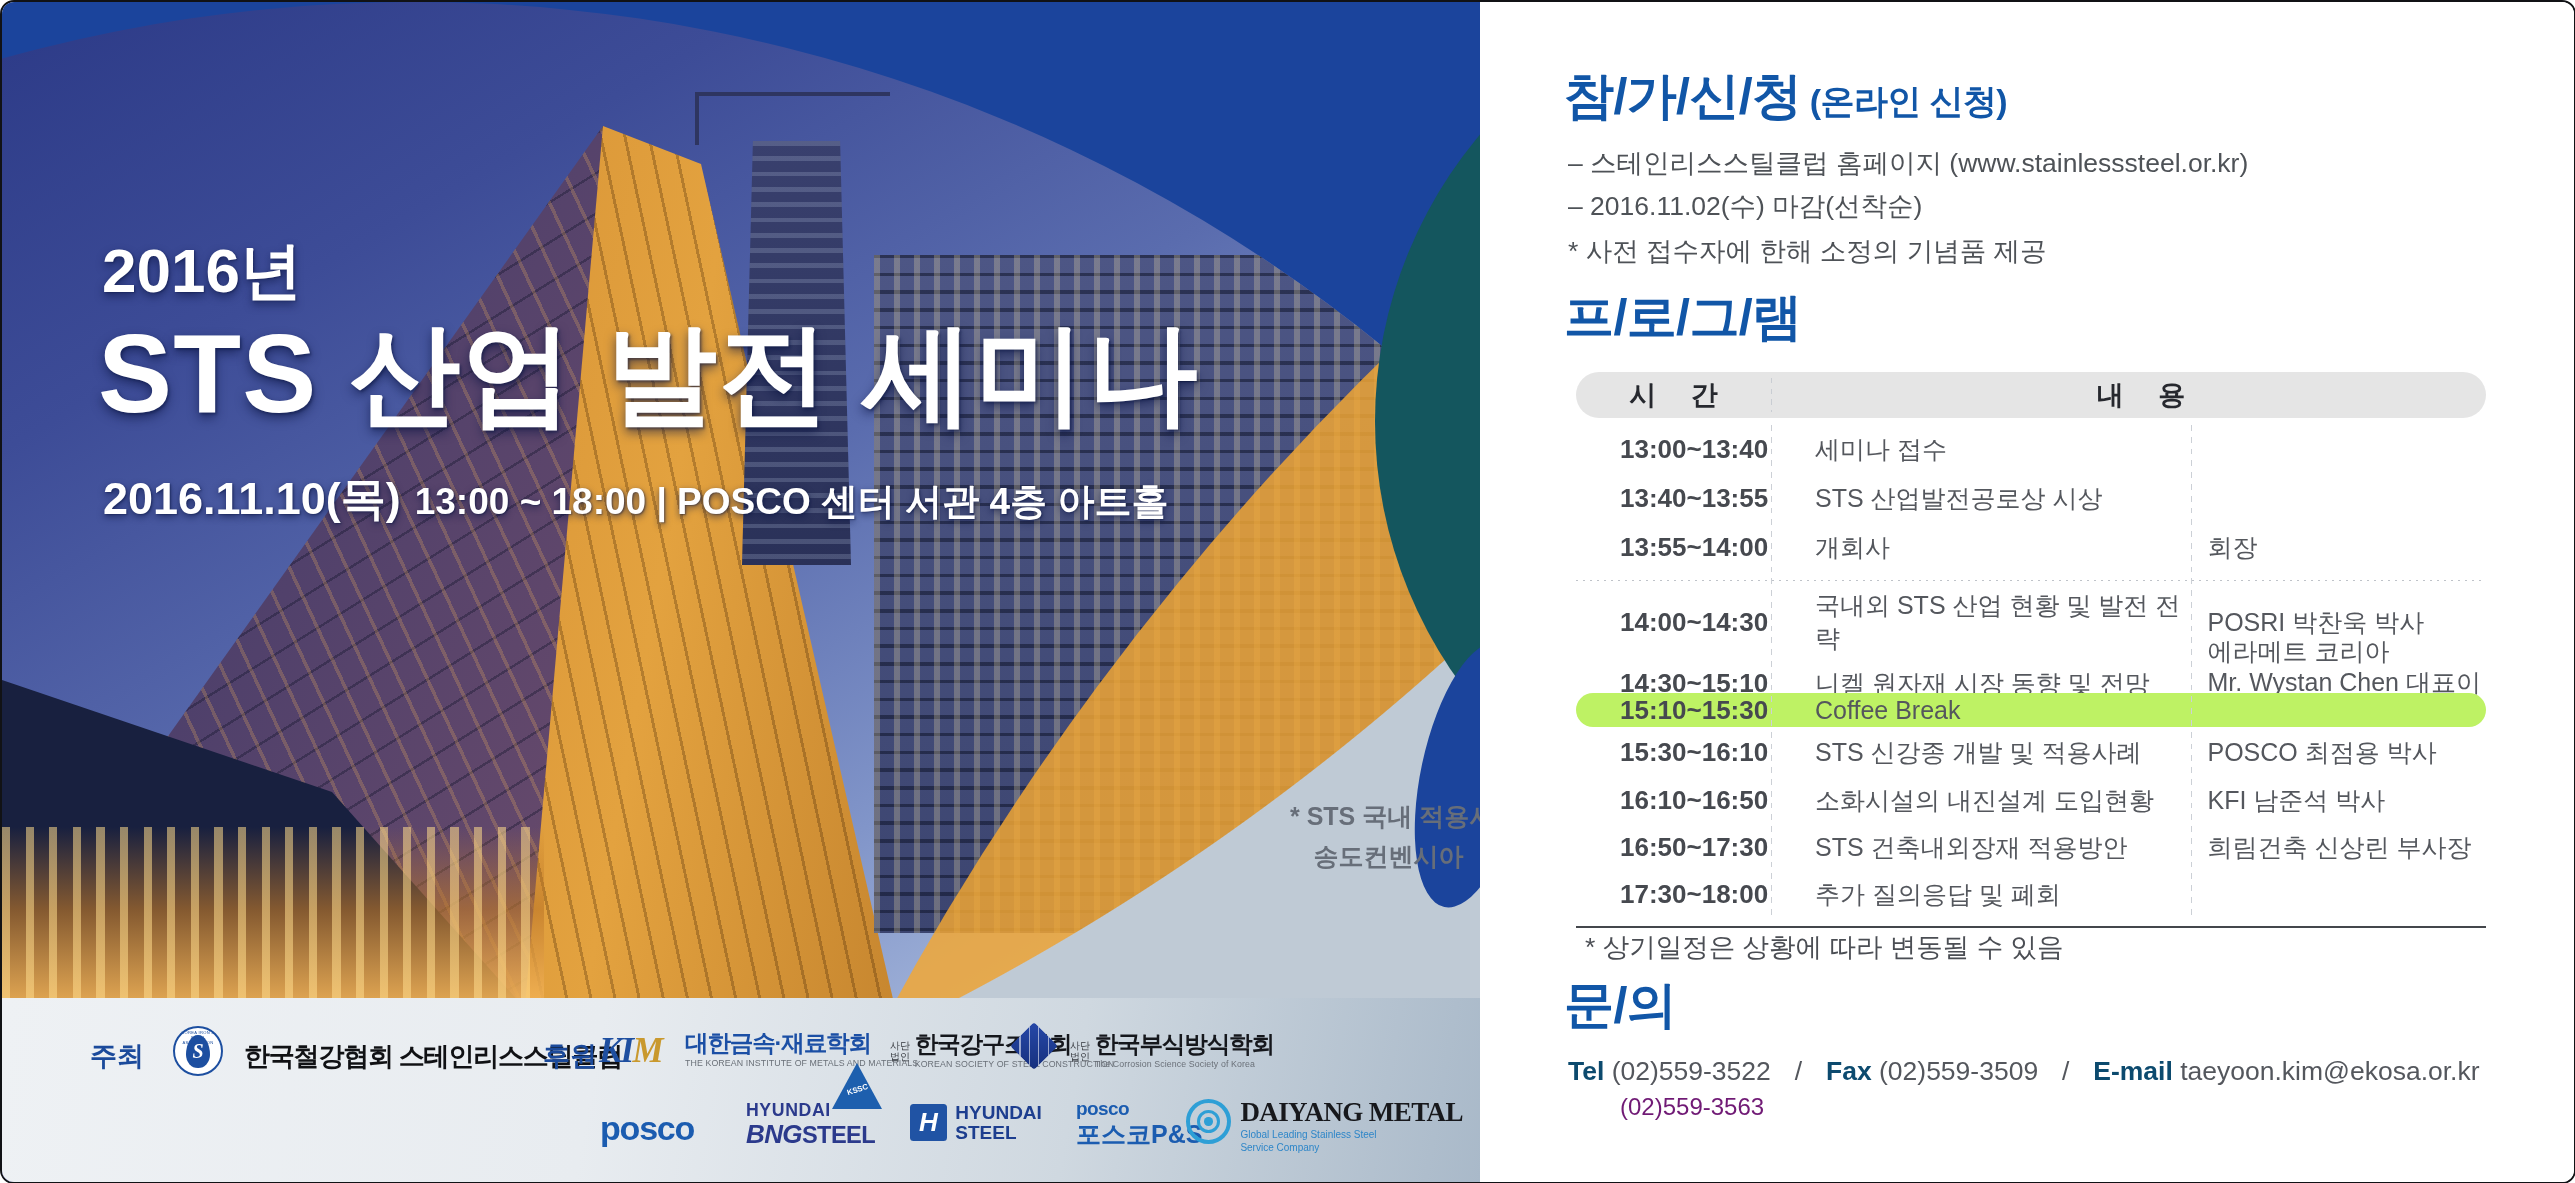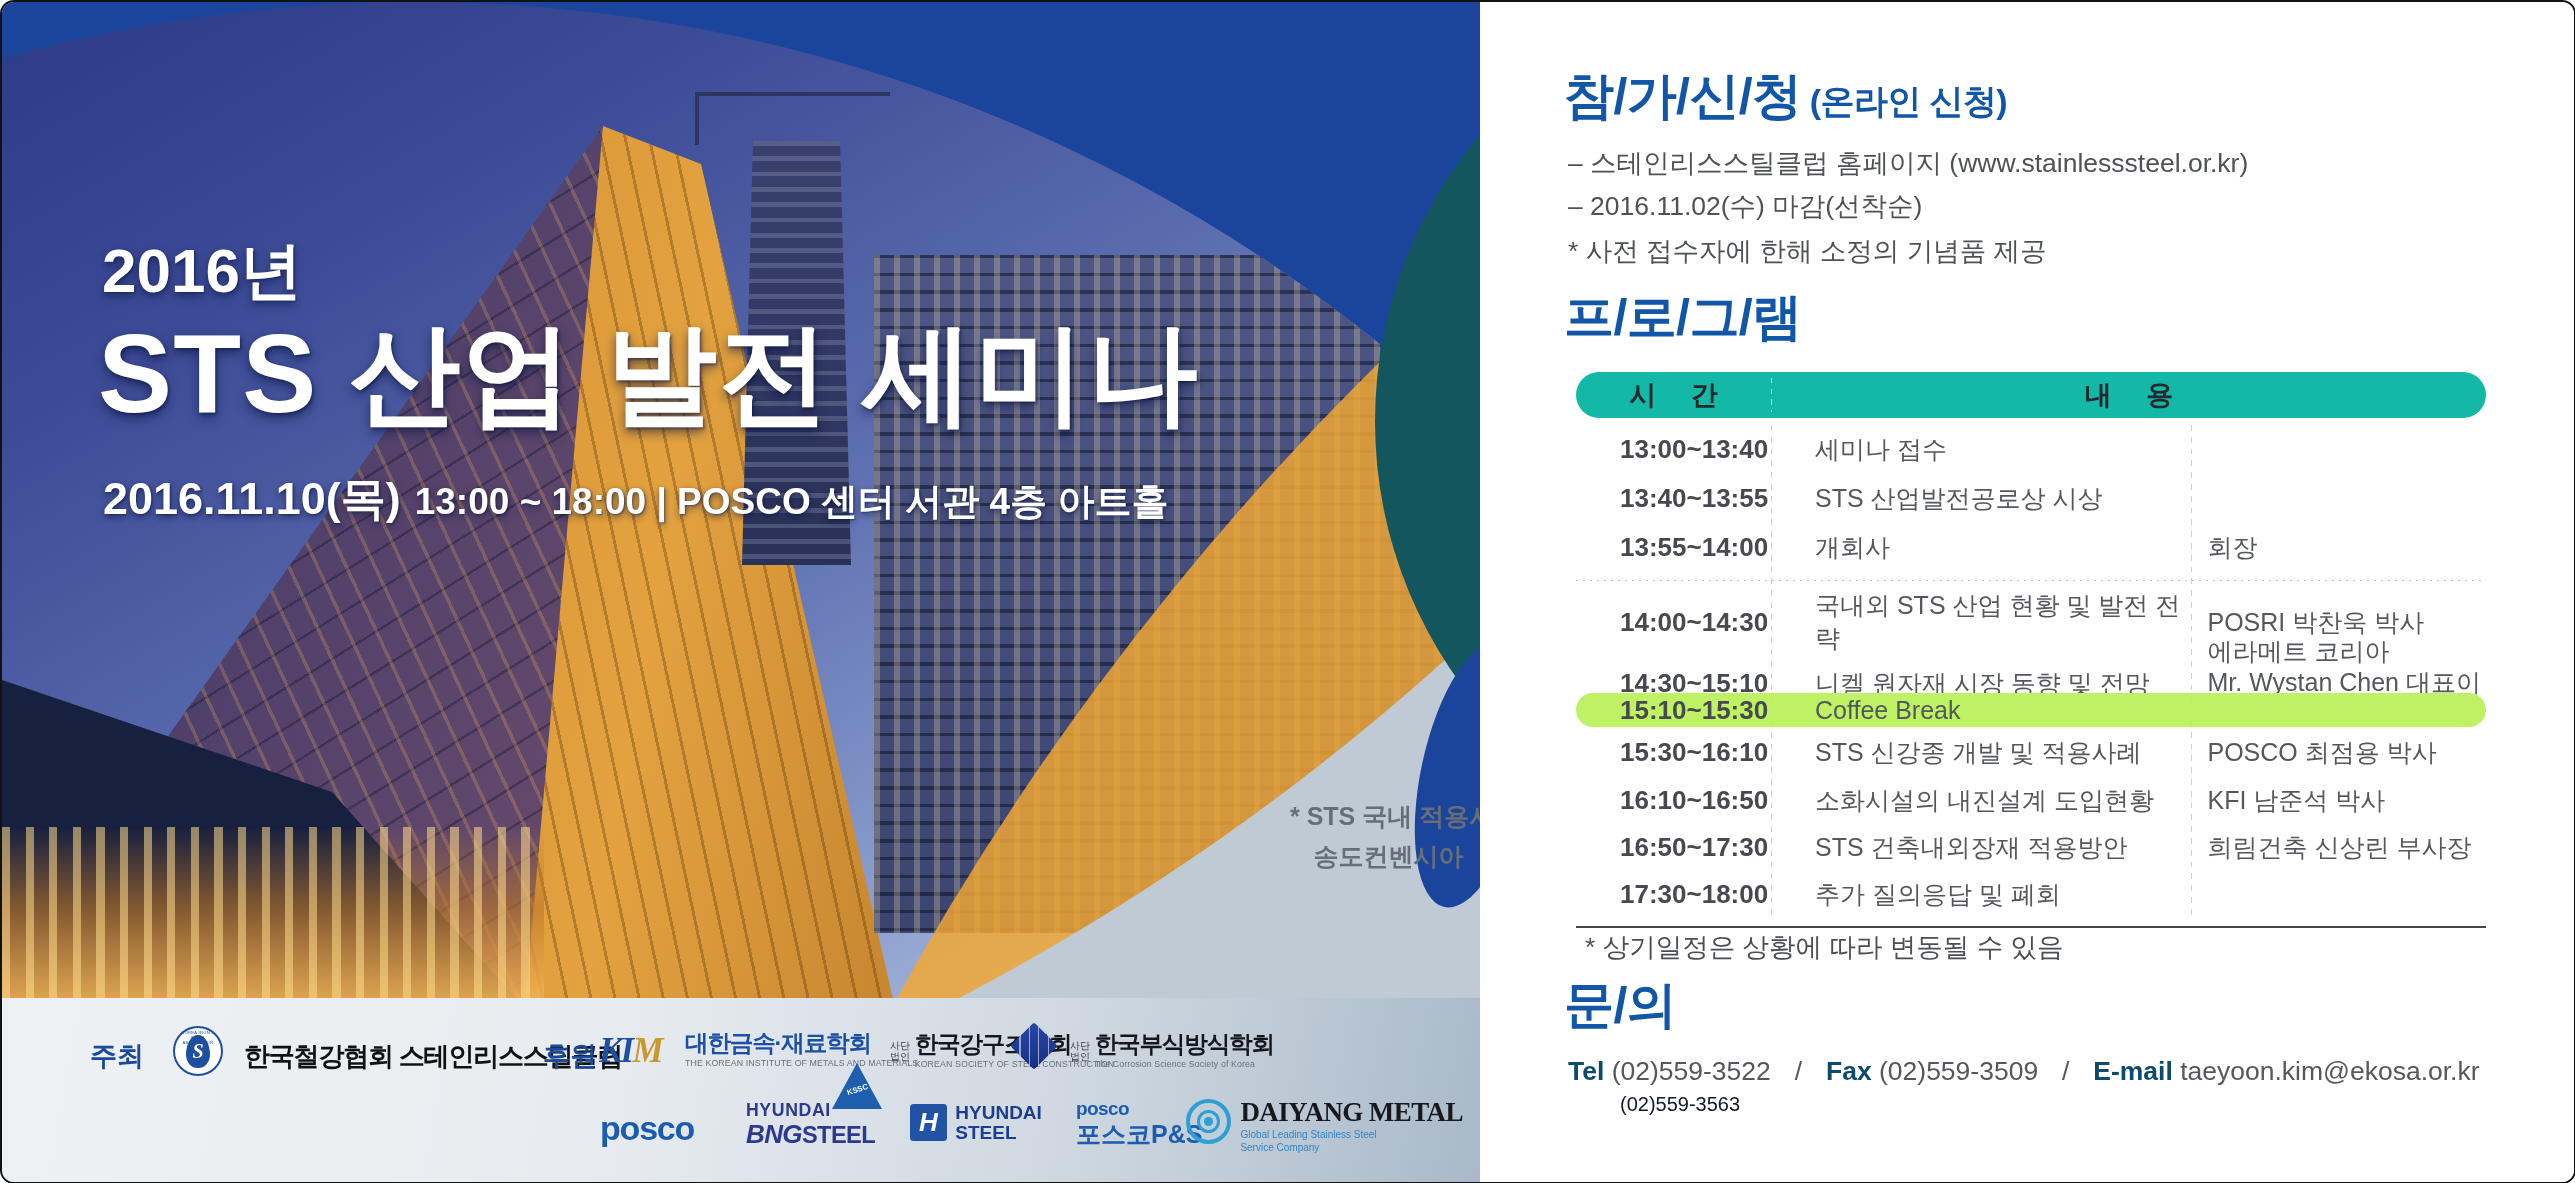--- a/index.html
+++ b/index.html
@@ -129,22 +129,22 @@
   
   .right-panel{position:absolute;left:1478px;top:0;width:1098px;height:1184px;background:#ffffff;}
   .sec-header{position:absolute;left:84px;font-weight:900;color:#1156a7;white-space:nowrap;letter-spacing:-0.6px;}
   .sec-header .big{font-size:50px;}
   .sec-header .small{font-size:34px;font-weight:800;margin-left:8.3px;}
 
   .reg-items{position:absolute;left:88px;top:140px;font-size:26.5px;color:#4e5257;line-height:1.62;white-space:nowrap;}
   .reg-note{position:absolute;left:88px;top:231px;font-size:26.5px;color:#4e5257;white-space:nowrap;}
 
   .table-wrap{position:absolute;left:96px;top:370px;width:910px;}
-  .thead-bar{position:relative;height:46px;background:#14b8a6;border-radius:23.6px;
-    display:grid;grid-template-columns:195px 716px;align-items:center;}
+  .thead-bar{position:relative;height:46px;background:#e5e5e5;border-radius:23.6px;
+    display:grid;grid-template-columns:195px 716px;align-items:center;gap:12px;}
   .thead-bar .th{font-size:27px;font-weight:700;color:#26282e;text-align:center;word-spacing:27px;}
   .bar-dash{position:absolute;left:195px;top:5.9px;bottom:5.9px;width:1.2px;
     background:repeating-linear-gradient(180deg,#c9cdd3 0 5.3px,transparent 5.3px 10.6px);}
   .tbody{position:relative;margin-top:7px;}
   .vdash{position:absolute;top:0;width:1.2px;height:492px;
     background:repeating-linear-gradient(180deg,#ccd0d6 0 5.9px,transparent 5.9px 11.8px);z-index:3;}
   .vdash.v1{left:195px;}
   .vdash.v2{left:615px;}
   .trow{display:grid;grid-template-columns:195px 420px 295px;align-items:center;position:relative;z-index:2;}
   .tcell{white-space:pre-line;}
@@ -153,21 +153,21 @@
   .tcell.speaker{font-size:25px;color:#54575d;padding-left:16.5px;line-height:1.25;}
   .trow.hl{background:#bef264;border-radius:19px;}
   .hdot{height:1.8px;width:100%;margin:7.7px 0;
     background:repeating-linear-gradient(90deg,#bfc3c9 0 2.4px,transparent 2.4px 7px);}
   .tline{height:1.8px;background:#44474c;margin-top:8.3px;}
   .prog-note{position:absolute;left:105px;top:927px;font-size:26.5px;color:#4b4e54;white-space:nowrap;}
 
   .contact{position:absolute;left:88px;top:1054px;font-size:26.5px;color:#54575d;white-space:nowrap;}
   .contact .lbl{font-weight:800;color:#0c4a6e;}
   .contact .sep{margin:0 16.5px;color:#54575d;}
-  .contact2{position:absolute;left:140px;top:1091px;font-size:20px;color:#0f172a;white-space:nowrap;}
+  .contact2{position:absolute;left:140px;top:1091px;font-size:24px;color:#701a75;white-space:nowrap;}
 </style>
 </head>
 <body>
 
 <div class="poster">
 
   <div class="left-visual">
     <div class="navy-base"></div>
 
     <div class="photo-wrap">

